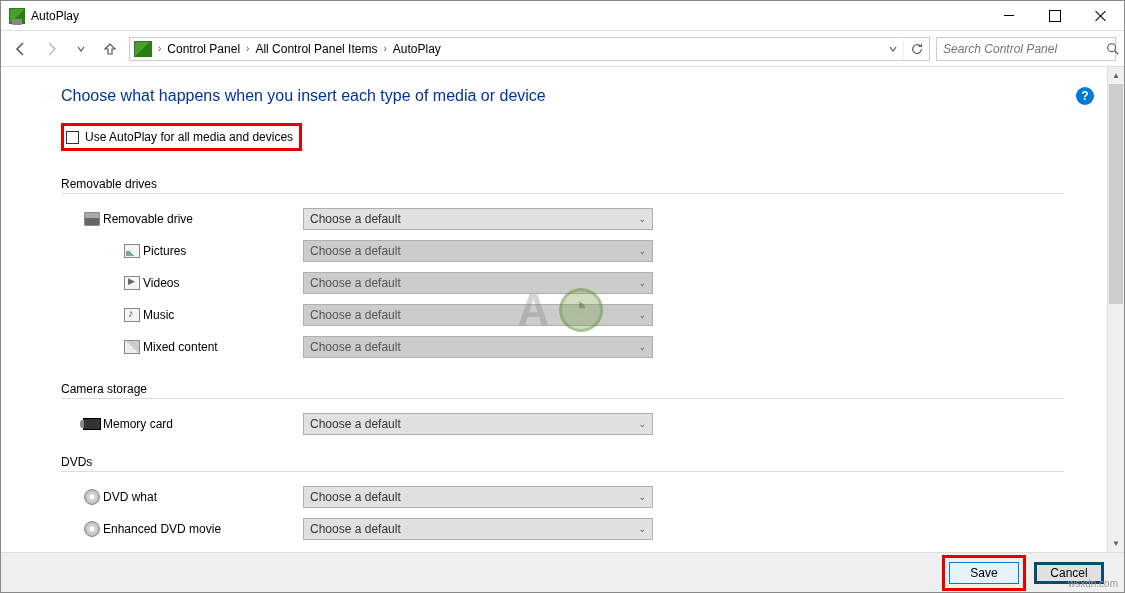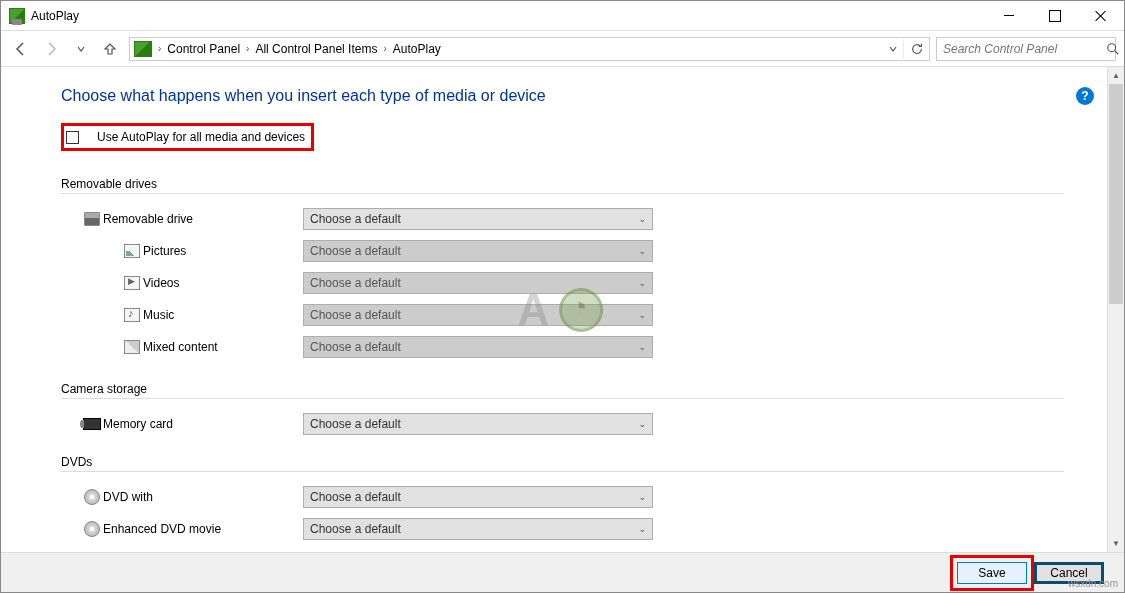--- a/index.html
+++ b/index.html
@@ -42,21 +42,21 @@
   .content { padding: 20px 60px 20px 60px; height: 100%; position: relative; }
   .scrollbar-v { position: absolute; right: 0; top: 0; bottom: 0; width: 17px; background: #f0f0f0; border-left: 1px solid #ddd; }
   .scrollbar-v .sb-btn { height: 17px; background: #f0f0f0; display: flex; align-items: center; justify-content: center; color: #606060; font-size: 8px; }
   .scrollbar-v .sb-btn.dn { position: absolute; bottom: 0; width: 100%; }
   .scrollbar-v .sb-thumb { position: absolute; top: 17px; left: 1px; right: 1px; height: 220px; background: #cdcdcd; }
   
   .page-title { color: #003399; font-size: 16px; font-weight: 400; margin-bottom: 18px; }
   .help-icon { position: absolute; right: 30px; top: 20px; width: 18px; height: 18px; border-radius: 50%; background: #0078d7; color: #fff; display: flex; align-items: center; justify-content: center; font-size: 12px; font-weight: bold; }
   
   .highlight-box { display: inline-flex; align-items: center; padding: 4px 6px 4px 2px; border: 3px solid #e80000; margin-bottom: 20px; }
-  .checkbox-row { display: flex; align-items: center; gap: 18px; }
+  .checkbox-row { display: flex; align-items: center; gap: 6px; }
   .checkbox { width: 13px; height: 13px; border: 1px solid #333; background: #fff; }
   
   .section-header { font-size: 12px; color: #000; margin-bottom: 14px; margin-top: 6px; }
   .section-header::after { content: ''; display: block; height: 1px; background: #ddd; margin-top: 2px; }
   
   .row { display: flex; align-items: center; margin-bottom: 10px; }
   .row .indent1 { width: 20px; }
   .row .indent2 { width: 60px; }
   .row .icon-slot { width: 22px; display: flex; justify-content: center; }
   .row .label { width: 200px; }
@@ -73,21 +73,21 @@
   .mini-icon.dvd { width: 16px; height: 16px; border-radius: 50%; background: radial-gradient(circle, #fff 20%, #ddd 25%, #bbb 70%, #999 100%); border: 1px solid #888; }
   
   .dropdown { height: 22px; border: 1px solid #adadad; background: #e1e1e1; display: flex; align-items: center; padding: 0 6px; color: #333; position: relative; }
   .dropdown.enabled { width: 350px; }
   .dropdown.disabled { width: 350px; background: #cccccc; color: #555; }
   .dropdown .dd-arrow { position: absolute; right: 6px; font-size: 9px; color: #555; }
   
   .sub-check-row { display: flex; align-items: center; gap: 6px; margin: 0 0 14px 14px; }
   
   
-  .footer { position: absolute; bottom: 0; left: 0; right: 0; height: 40px; background: #f0f0f0; border-top: 1px solid #ddd; display: flex; align-items: center; justify-content: flex-end; padding-right: 20px; }
+  .footer { position: absolute; bottom: 0; left: 0; right: 0; height: 40px; background: #f0f0f0; border-top: 1px solid #ddd; display: flex; align-items: center; justify-content: flex-end; padding-right: 20px; gap: 8px; }
   .btn { min-width: 70px; height: 22px; border: 3px solid #0c4a6e; background: #e1e1e1; display: flex; align-items: center; justify-content: center; font-size: 12px; }
   .btn.primary { background: #e5f1fb; border: 1px solid #0078d7; }
   .footer .highlight-save { padding: 4px; border: 3px solid #e80000; }
   
   .attribution { position: absolute; bottom: 3px; right: 6px; font-size: 10px; color: #999; }
   
   
   .watermark { position: absolute; top: 50%; left: 50%; transform: translate(-50%, -50%); font-size: 44px; font-weight: 700; color: rgba(130,130,130,0.35); letter-spacing: 6px; pointer-events: none; display: flex; align-items: center; font-family: Arial, sans-serif; }
   .watermark .wm-logo { width: 44px; height: 44px; border-radius: 50%; background: rgba(120,160,80,0.35); margin: 0 4px; position: relative; border: 3px solid rgba(100,140,60,0.35); }
   .watermark .wm-logo::after { content: '◔'; position: absolute; left: 8px; top: 0px; font-size: 28px; color: rgba(90,70,40,0.35); }
@@ -248,21 +248,21 @@
         </div>
     </div>
 
     
     <div class="section-header" style="margin-top:20px">DVDs</div>
     <div class="row">
       <div class="indent1"></div>
       <div class="icon-slot">
           <div class="mini-icon dvd"></div>
         </div>
-      <div class="label">DVD with</div>
+      <div class="label">DVD what</div>
       <div class="dropdown enabled">
           <span>Choose a default</span>
           <span class="dd-arrow">⌄</span>
         </div>
     </div>
     <div class="row">
       <div class="indent1"></div>
       <div class="icon-slot">
           <div class="mini-icon dvd"></div>
         </div>

